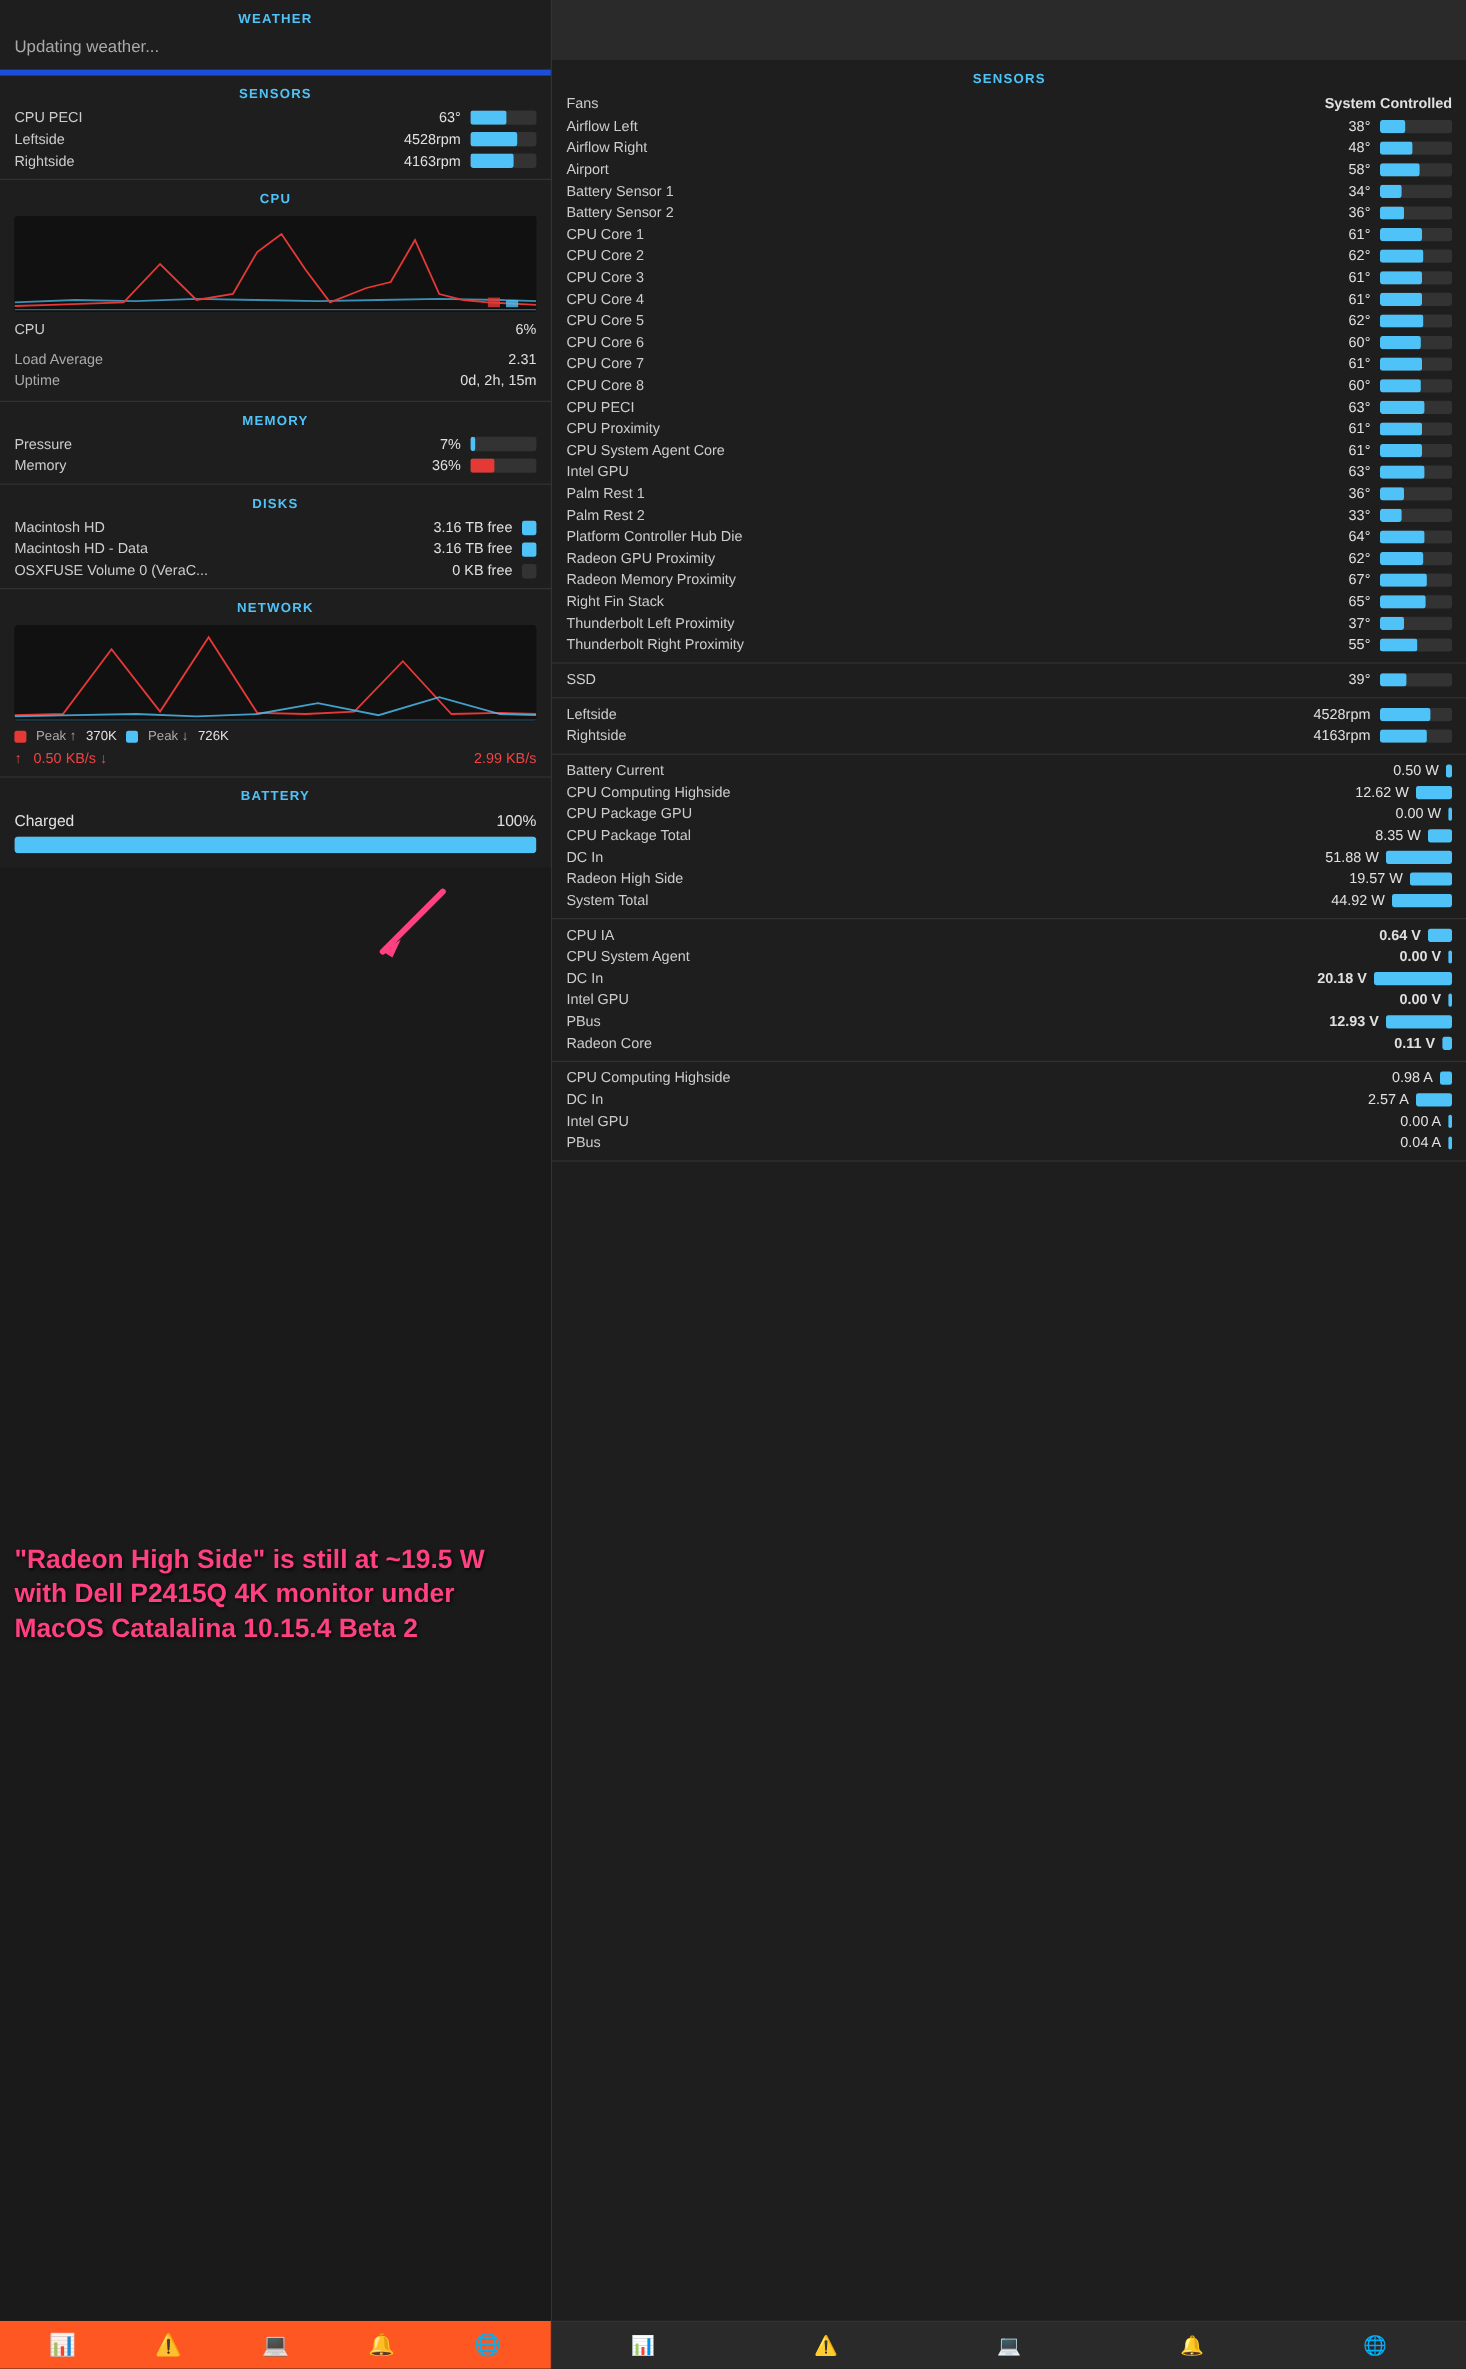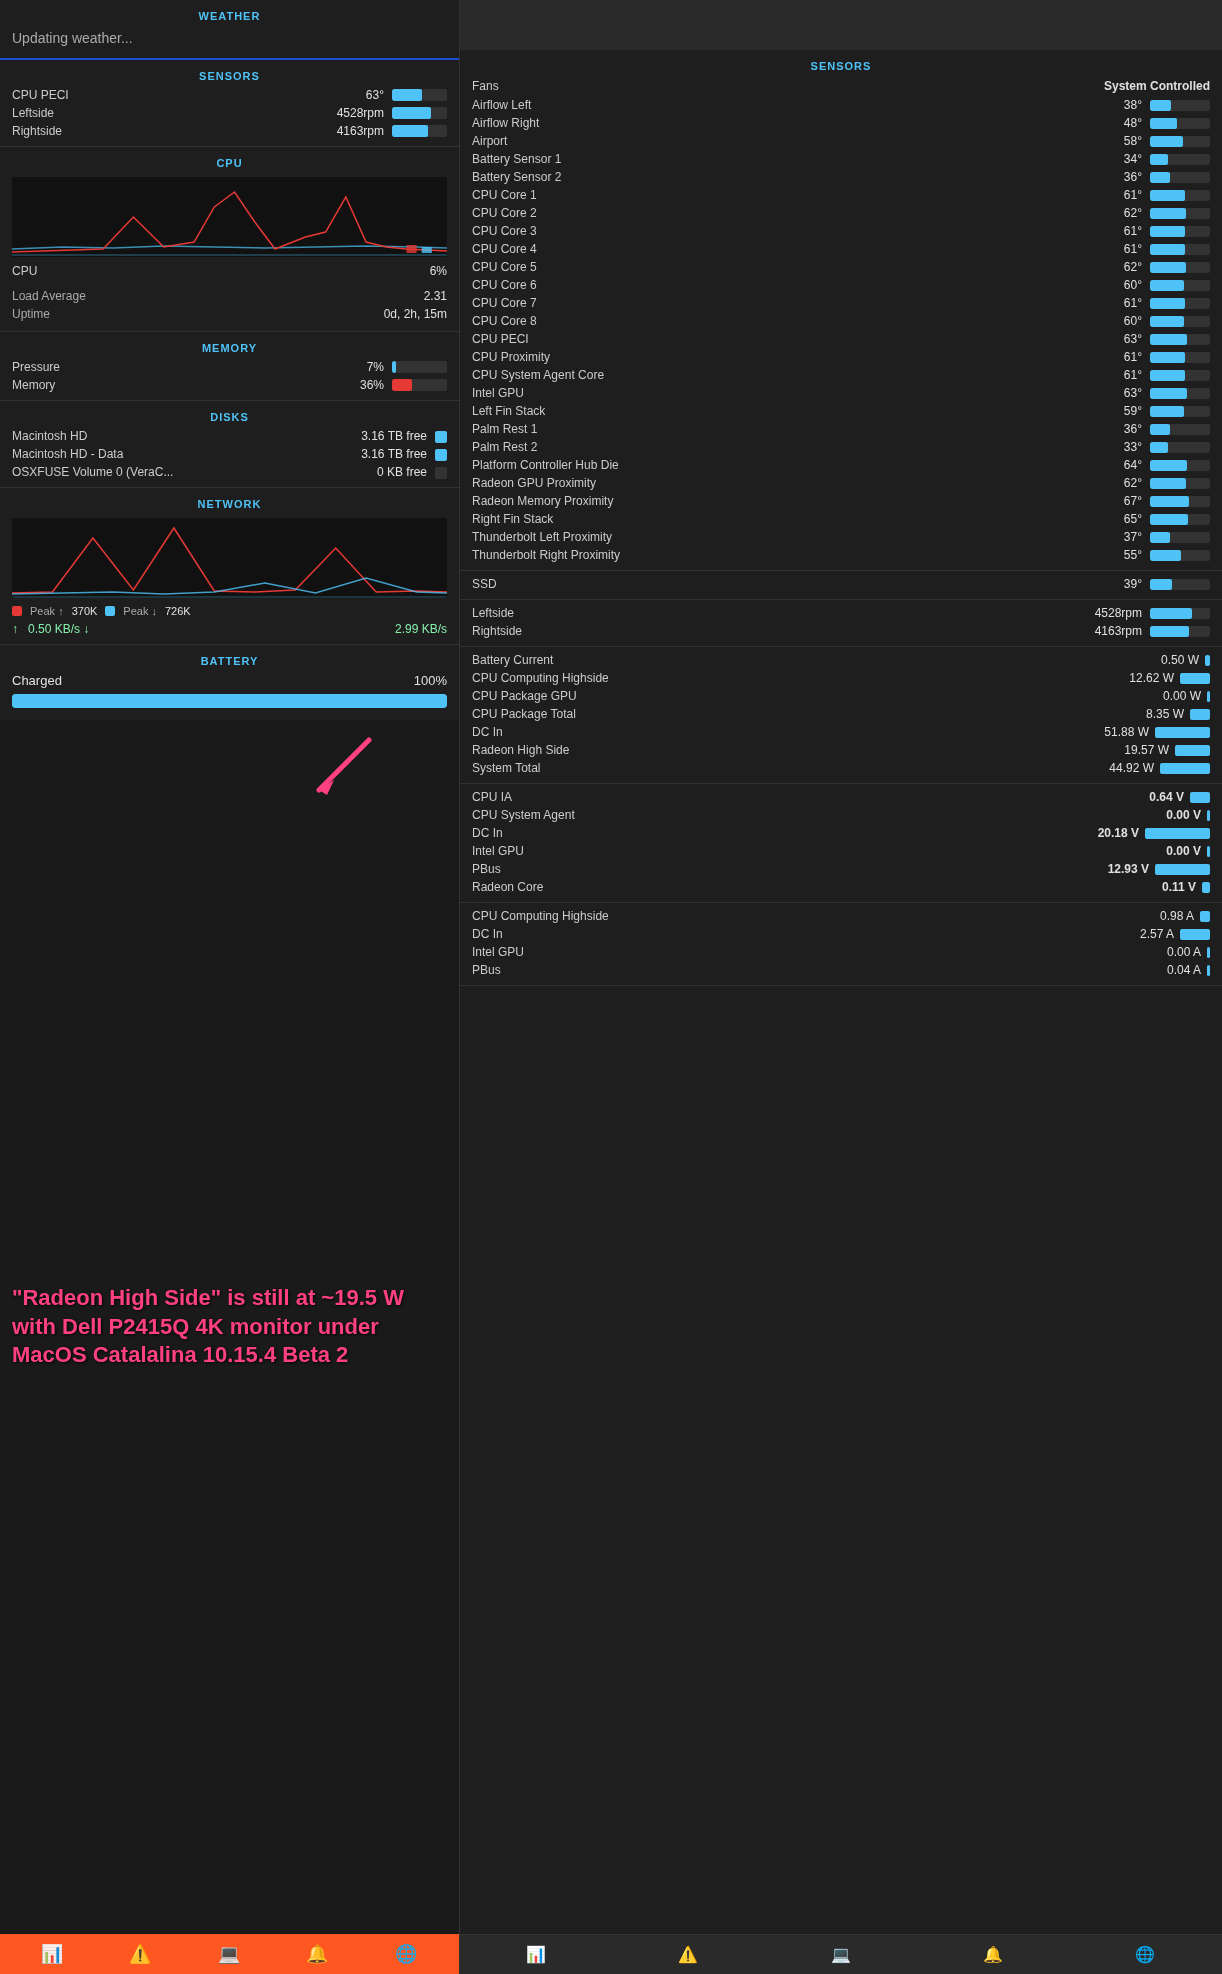--- a/index.html
+++ b/index.html
@@ -37,21 +37,21 @@
       font-size: 11px;
       font-weight: 600;
       letter-spacing: 1px;
       padding: 6px 0 4px;
       text-transform: uppercase;
     }
 
     
     .weather-section {
       padding: 4px 12px 8px;
-      border-bottom: 2px solid #1d4ed8;
+      border-bottom: 5px solid #1d4ed8;
     }
     .weather-updating {
       color: #aaa;
       font-size: 14px;
       padding: 4px 0;
     }
 
     
     .sensors-left {
       border-bottom: 1px solid #333;
@@ -192,21 +192,21 @@
       background: #4fc3f7;
       border-radius: 2px;
       display: inline-block;
     }
     .peak-value { color: #e0e0e0; }
     .network-speeds {
       display: flex;
       justify-content: space-between;
       padding: 2px 12px;
       font-size: 12px;
-      color: #86efac;
+      color: #ef4444;
     }
 
     
     .battery-section {
       padding: 4px 0 8px;
     }
     .battery-row {
       display: flex;
       justify-content: space-between;
       padding: 2px 12px;
@@ -637,27 +637,20 @@
       </div>
     </div>
         <div class="right-sensor-row">
       <span class="right-sensor-label">Intel GPU</span>
       <span class="right-sensor-value">63°</span>
       <div class="right-sensor-bar-container">
         <div class="right-sensor-bar" style="width:61%"></div>
       </div>
     </div>
         <div class="right-sensor-row">
-      <span class="right-sensor-label">Left Fin Stack</span>
-      <span class="right-sensor-value">59°</span>
-      <div class="right-sensor-bar-container">
-        <div class="right-sensor-bar" style="width:56%"></div>
-      </div>
-    </div>
-        <div class="right-sensor-row">
       <span class="right-sensor-label">Palm Rest 1</span>
       <span class="right-sensor-value">36°</span>
       <div class="right-sensor-bar-container">
         <div class="right-sensor-bar" style="width:33%"></div>
       </div>
     </div>
         <div class="right-sensor-row">
       <span class="right-sensor-label">Palm Rest 2</span>
       <span class="right-sensor-value">33°</span>
       <div class="right-sensor-bar-container">

